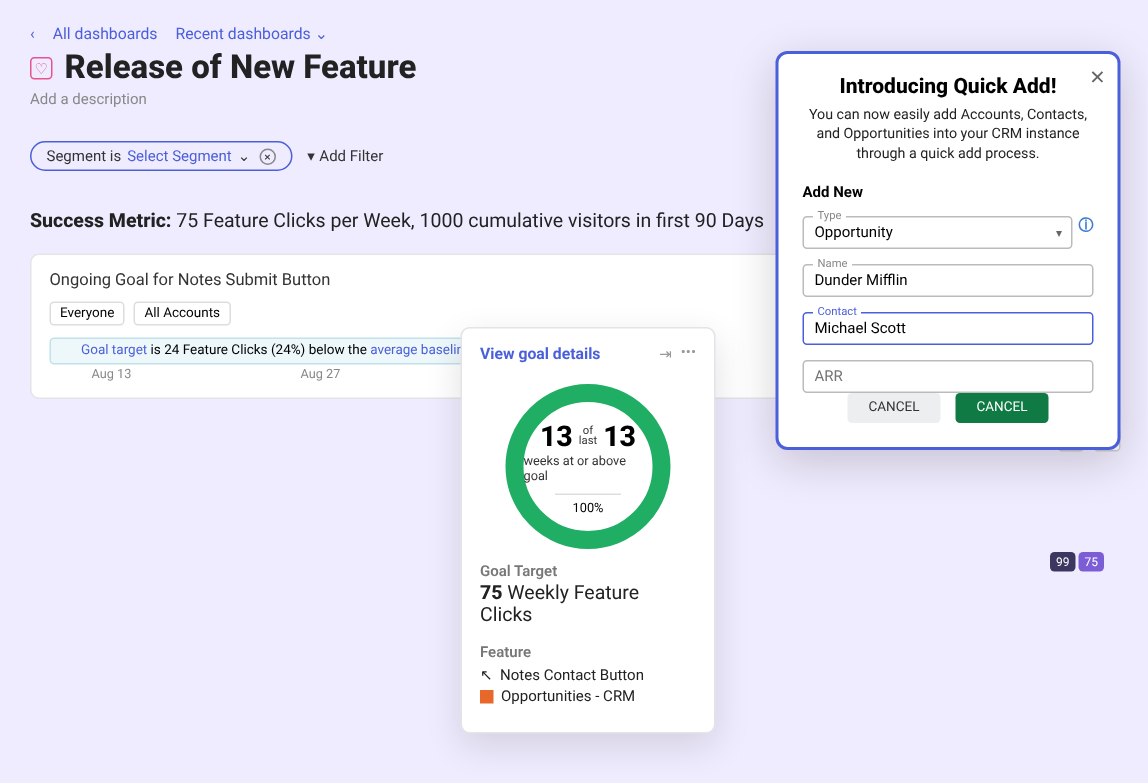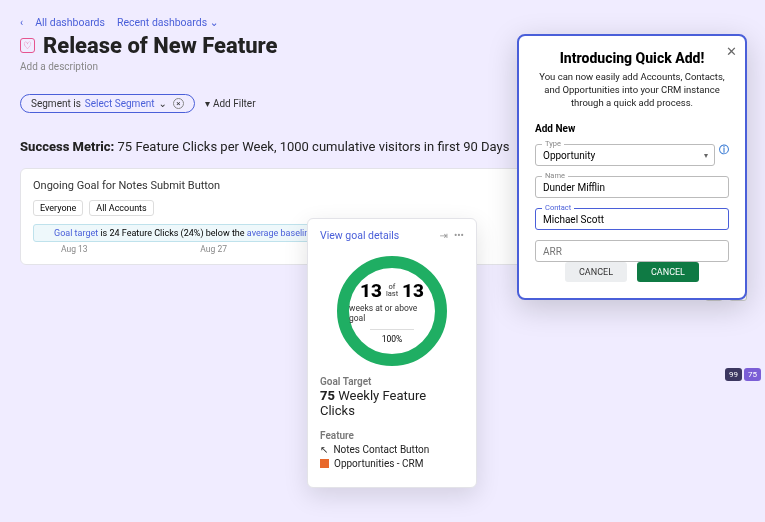--- a/index.html
+++ b/index.html
@@ -24,21 +24,21 @@
 .tabs{display:flex;gap:6px;margin-top:8px}
 .tab{font-size:9px;border:1px solid #ddd;border-radius:3px;padding:2px 6px;background:#fff}
 .target-note{margin-top:8px;font-size:9px;border:1px solid #bfe2ec;background:#eef8fb;padding:3px 20px;display:inline-block;border-radius:3px}
 .target-note .lnk{color:#4a5fd9}
 .chart{position:relative;height:120px;margin-top:8px}
 .chart .ylab{position:absolute;left:0;font-size:8.5px;color:#888}
 .chart svg{position:absolute;left:28px;right:0;top:0;bottom:0;width:calc(100% - 28px);height:100%}
 .xlabels{display:flex;justify-content:space-between;font-size:8.5px;color:#888;margin-left:28px;margin-top:2px}
 .goal-card{position:absolute;left:307px;top:218px;width:170px;background:#fff;border:1px solid #e3e3e8;border-radius:6px;box-shadow:0 8px 24px rgba(0,0,0,0.12);padding:10px 12px 18px;z-index:5}
 .goal-head{display:flex;justify-content:space-between;align-items:center}
-.goal-link{color:#4a5fd9;font-size:10.5px;font-weight:400}
+.goal-link{color:#4a5fd9;font-size:10.5px;font-weight:700}
 .goal-icons{display:flex;gap:6px;color:#999;font-size:10px}
 .ring-wrap{display:flex;justify-content:center;margin:14px 0 6px}
 .ring{width:110px;height:110px;border-radius:50%;border:12px solid #1fae63;display:flex;flex-direction:column;align-items:center;justify-content:center}
 .ring-top{display:flex;align-items:center;gap:4px}
 .ring-top .big{font-size:19px;font-weight:800}
 .ring-top .mid{font-size:7.5px;line-height:1;color:#333;text-align:center}
 .ring-sub{font-size:8.5px;color:#333;margin-top:1px}
 .ring-pct{font-size:8.5px;margin-top:6px;border-top:1px solid #ddd;padding-top:4px;width:44px;text-align:center}
 .gt-label{font-size:10px;color:#777;font-weight:600;margin-top:10px}
 .gt-val{font-size:13px;color:#222;margin-top:1px}
@@ -59,21 +59,21 @@
 .fld input{border:none;outline:none;width:100%;font-size:10px}
 .fld .dd{position:absolute;right:6px;top:6px;font-size:8px;color:#666}
 .info-i{color:#3b7cd4;font-size:10px;font-weight:800;margin-left:4px}
 .fld-row{display:flex;align-items:center}
 .m-btns{display:flex;justify-content:center;gap:10px;}
 .btn{font-size:9px;padding:5px 14px;border-radius:3px;cursor:pointer;border:none}
 .btn.cancel{background:#eceef0;color:#333}
 .btn.submit{background:#0f7a44;color:#fff}
 .right-ctrls{position:absolute;right:18px;top:285px;display:flex;gap:6px;z-index:2}
 .rc{border:1px solid #ccc;background:#fff;border-radius:3px;width:18px;height:16px;font-size:9px;display:flex;align-items:center;justify-content:center;color:#666}
-.badge-pair{position:absolute;right:4px;top:368px;display:flex;z-index:3}
+.badge-pair{position:absolute;right:29px;top:368px;display:flex;z-index:3}
 .bp{font-size:8px;color:#fff;padding:2px 4px;border-radius:3px}
 .bp.dk{background:#3c3760}
 .bp.pu{background:#7b5ed6;margin-left:2px}
 </style>
 </head>
 <body>
 
 <div class="page">
   <div class="crumbs">
     <span>‹</span>

